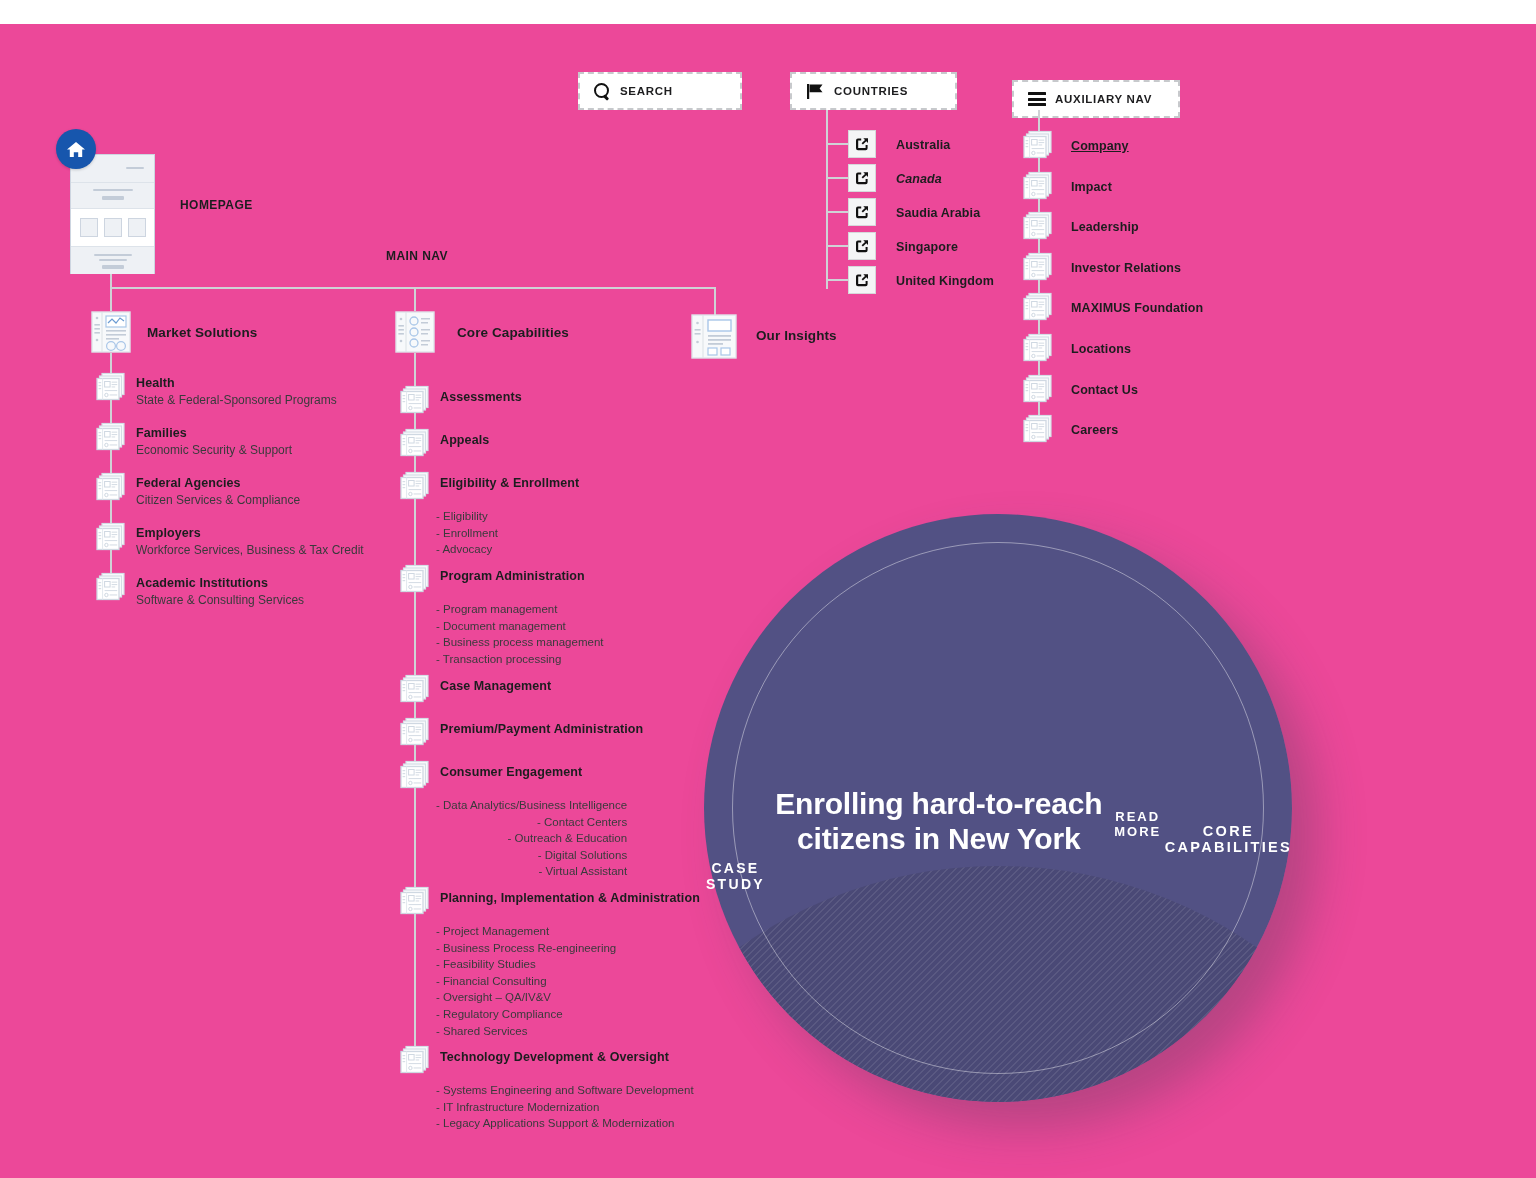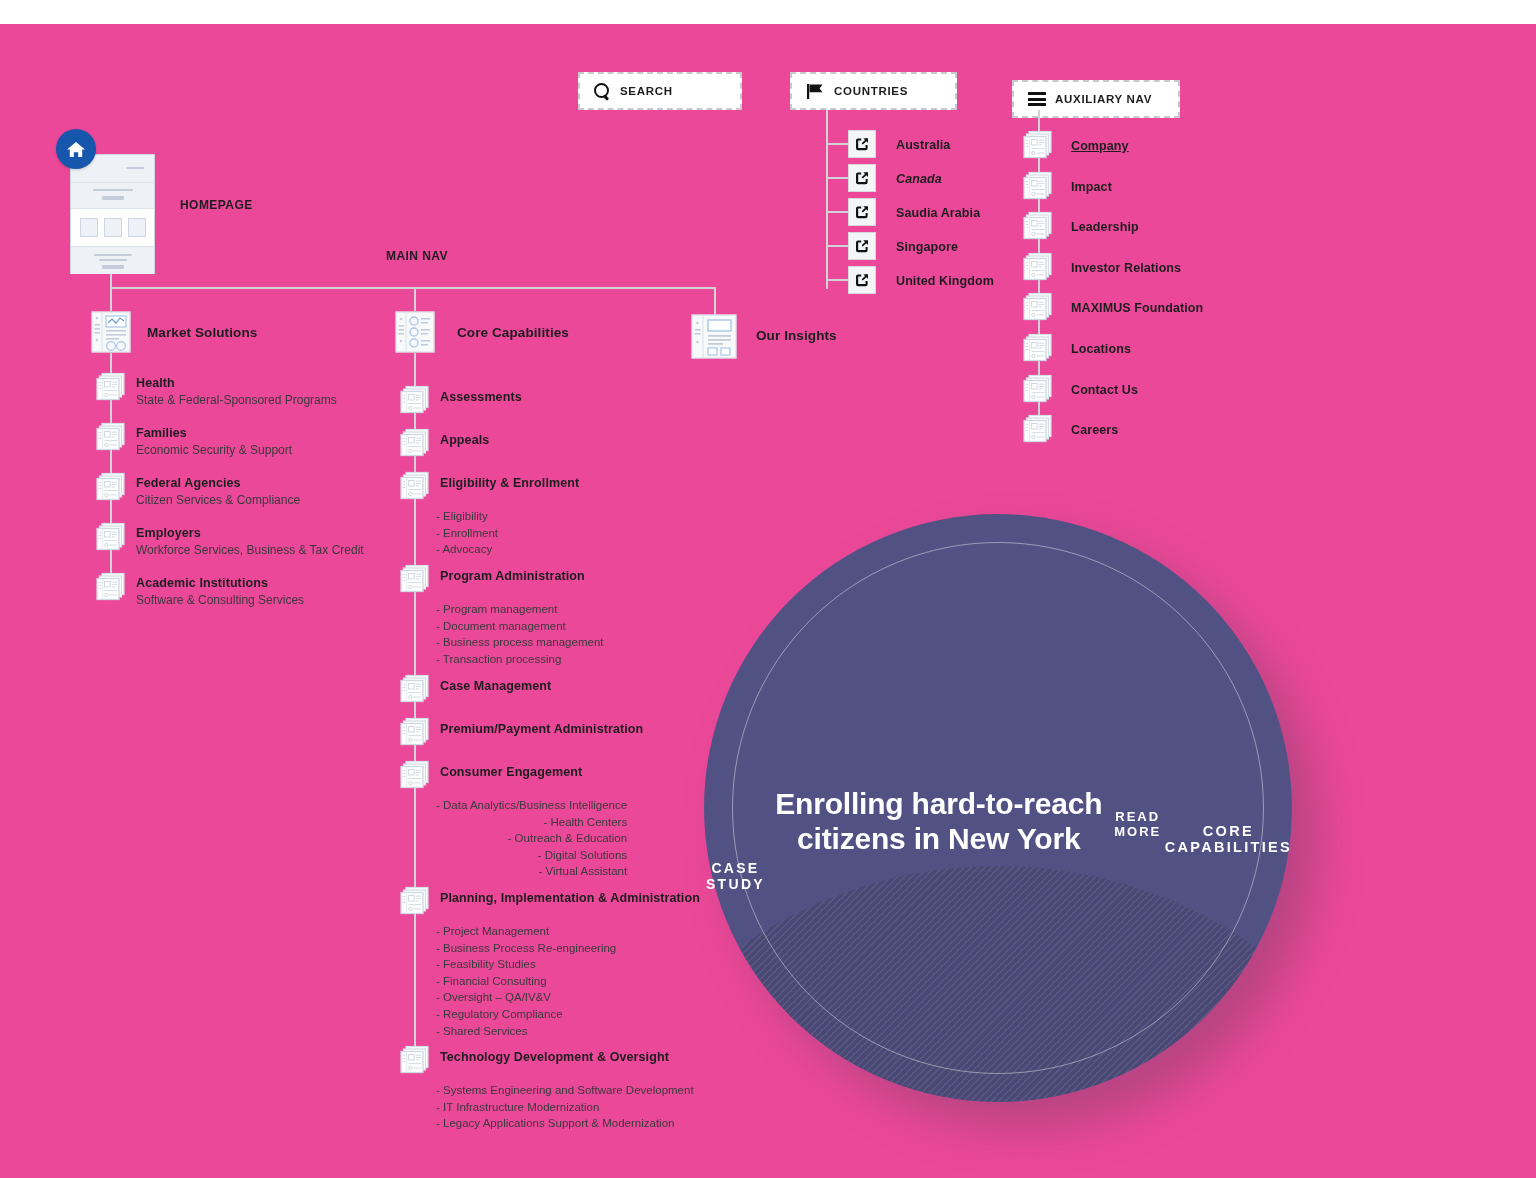--- a/index.html
+++ b/index.html
@@ -519,21 +519,21 @@
     <rect x="15.6" y="9.6" width="5.6" height="1.1" fill="#d7dee6"></rect>
     <rect x="15.6" y="12" width="5.6" height="1.1" fill="#d7dee6"></rect>
     <rect x="15.6" y="14.4" width="3.6" height="1.1" fill="#d7dee6"></rect>
     <rect x="8.6" y="18" width="12.6" height="1.1" fill="#d7dee6"></rect>
     <circle cx="10.4" cy="23" r="1.7" fill="none" stroke="#cfd8e2" stroke-width="1"></circle>
     <rect x="13.6" y="22.4" width="7.6" height="1.1" fill="#d7dee6"></rect>
   </svg></div>
        <div class="node-title" style="position:absolute; left:440px; top:741px;">Consumer Engagement</div>
       <div style="position:absolute; left:436px; top:773px;text-align:right;">
         <div class="subitem">- Data Analytics/Business Intelligence</div>
-        <div class="subitem">- Health Centers</div>
+        <div class="subitem">- Contact Centers</div>
         <div class="subitem">- Outreach &amp; Education</div>
         <div class="subitem">- Digital Solutions</div>
         <div class="subitem">- Virtual Assistant</div>
       </div>
       <div class="doc-ico" style="left:400px; top:862px;"><svg width="30" height="30" viewBox="0 0 30 30">
     <rect x="6" y="1.5" width="22" height="21" fill="#fbfcfd" stroke="#d5dde6" stroke-width="1.2"></rect>
     <rect x="3.5" y="4" width="22" height="21" fill="#fbfcfd" stroke="#d5dde6" stroke-width="1.2"></rect>
     <rect x="1" y="6.5" width="22" height="21" fill="#ffffff" stroke="#cfd8e2" stroke-width="1.3"></rect>
     <line x1="6.6" y1="6.5" x2="6.6" y2="27.5" stroke="#e2e8ee" stroke-width="1"></line>
     <rect x="2.6" y="10" width="2.6" height="1.2" fill="#d7dee6"></rect>

